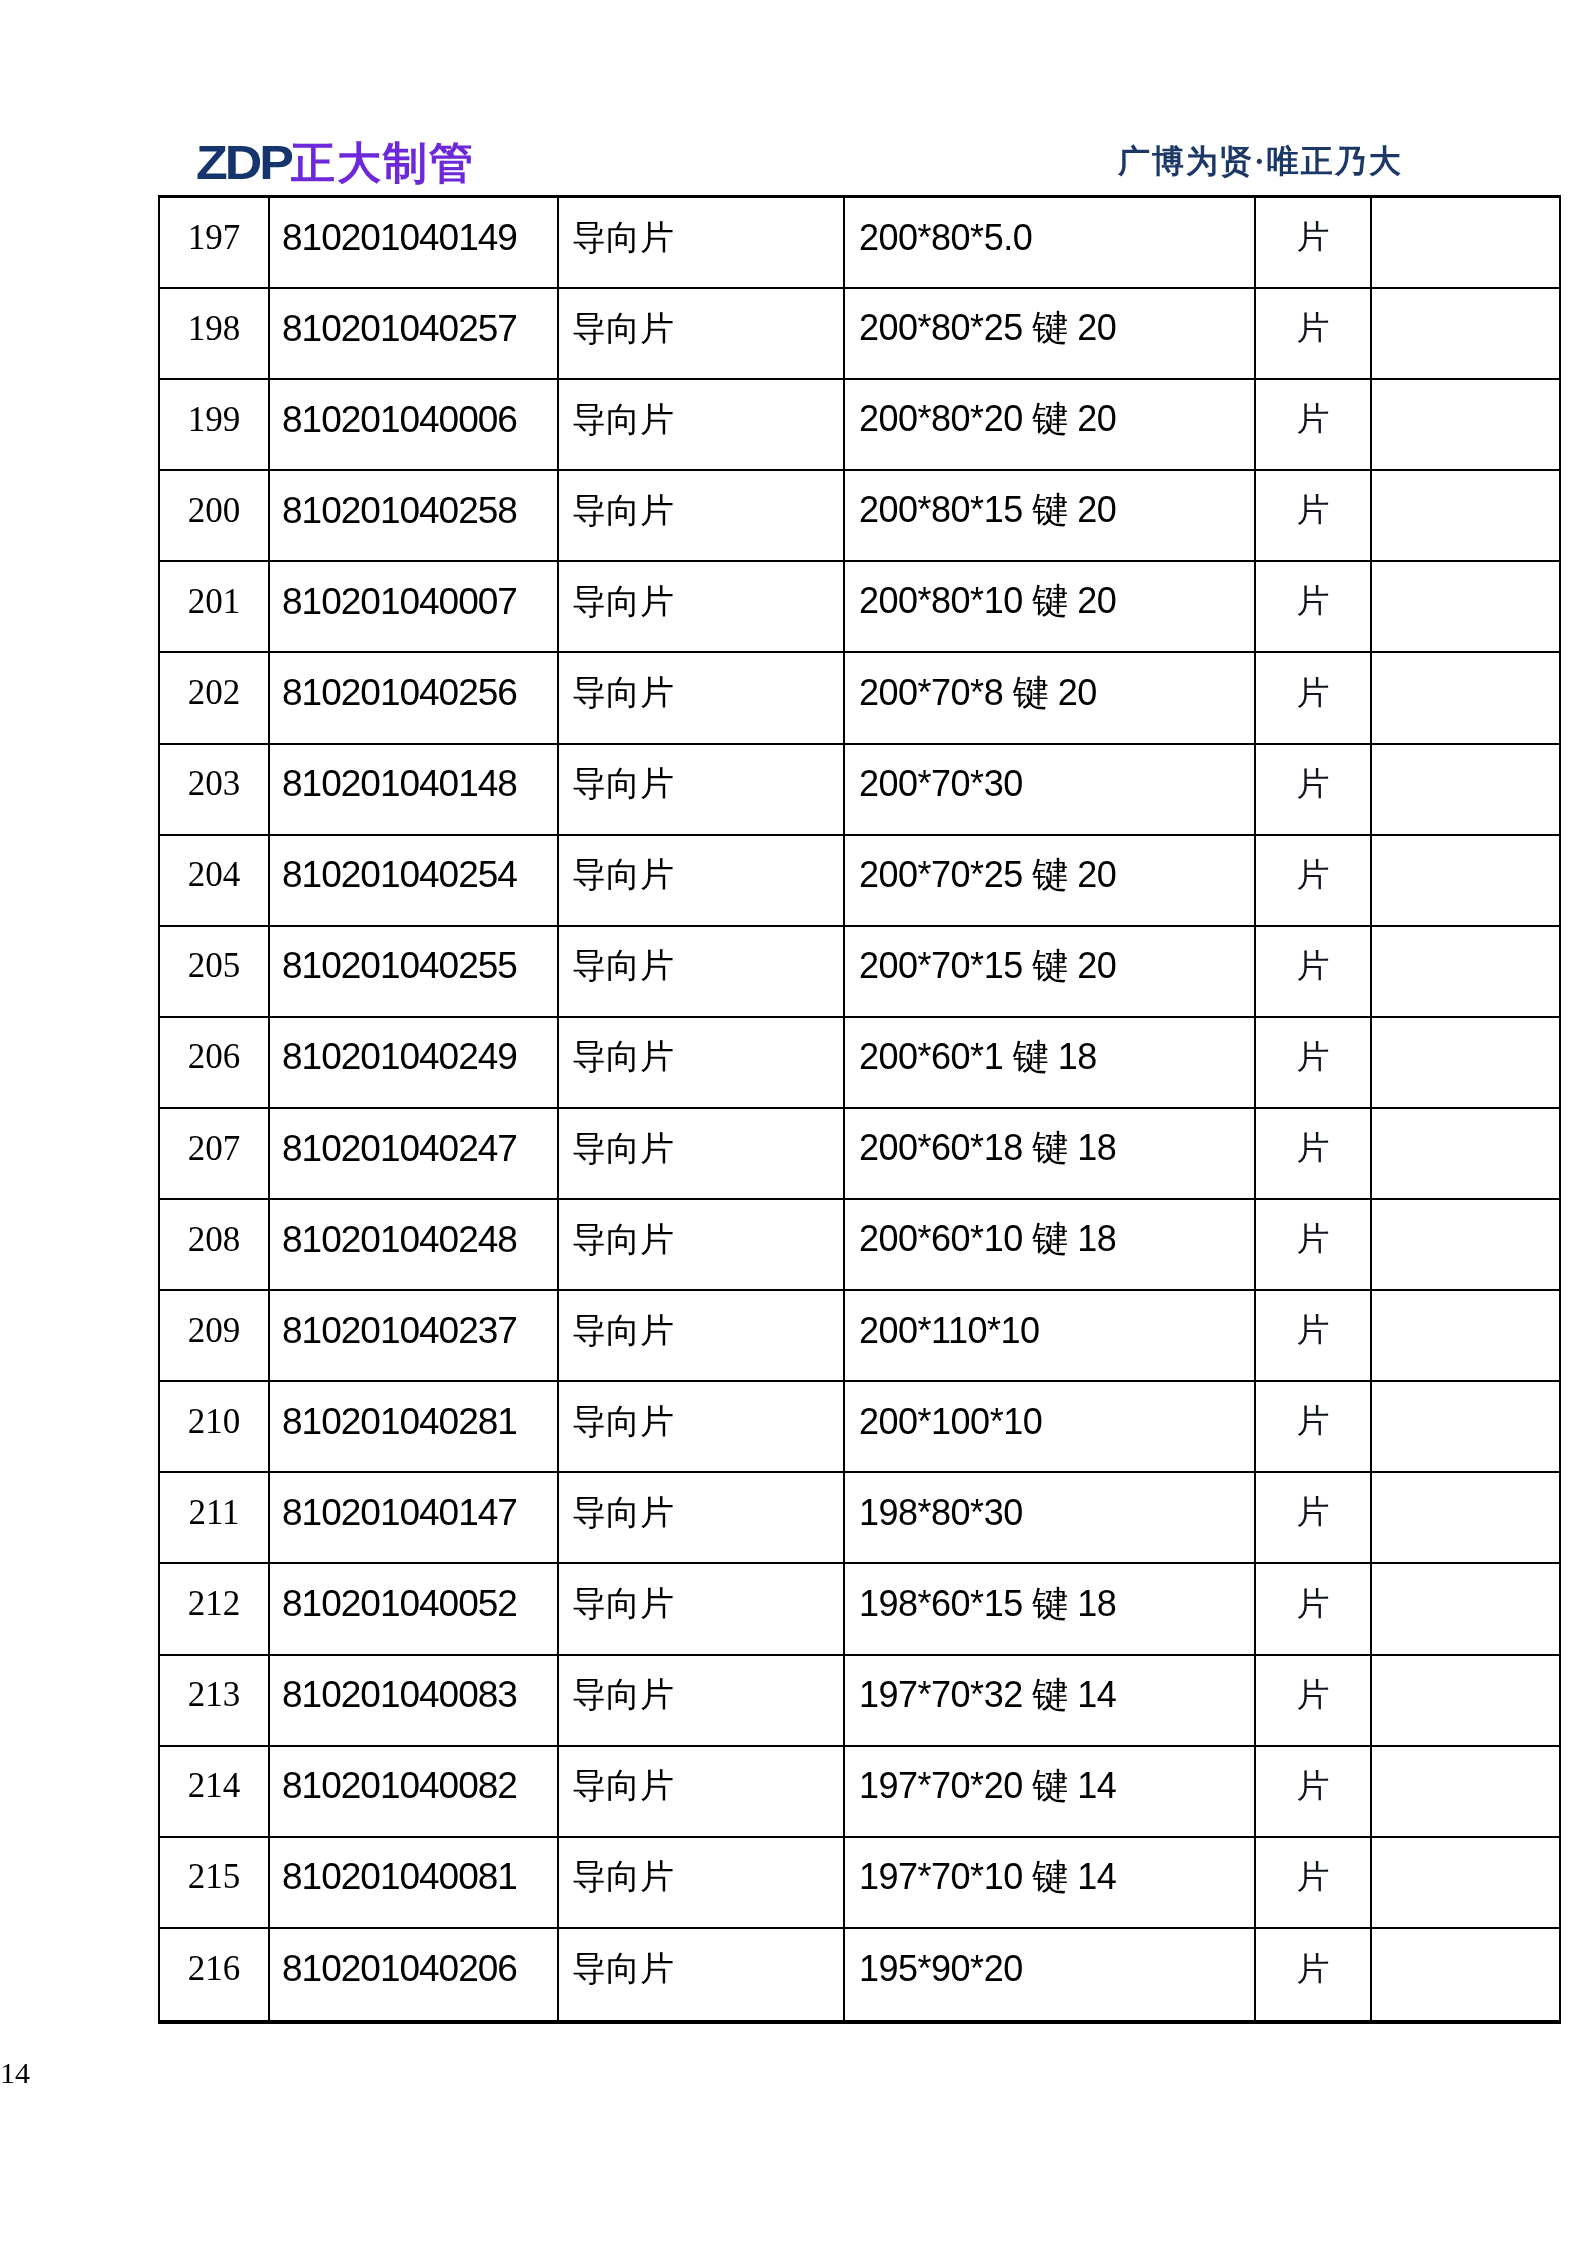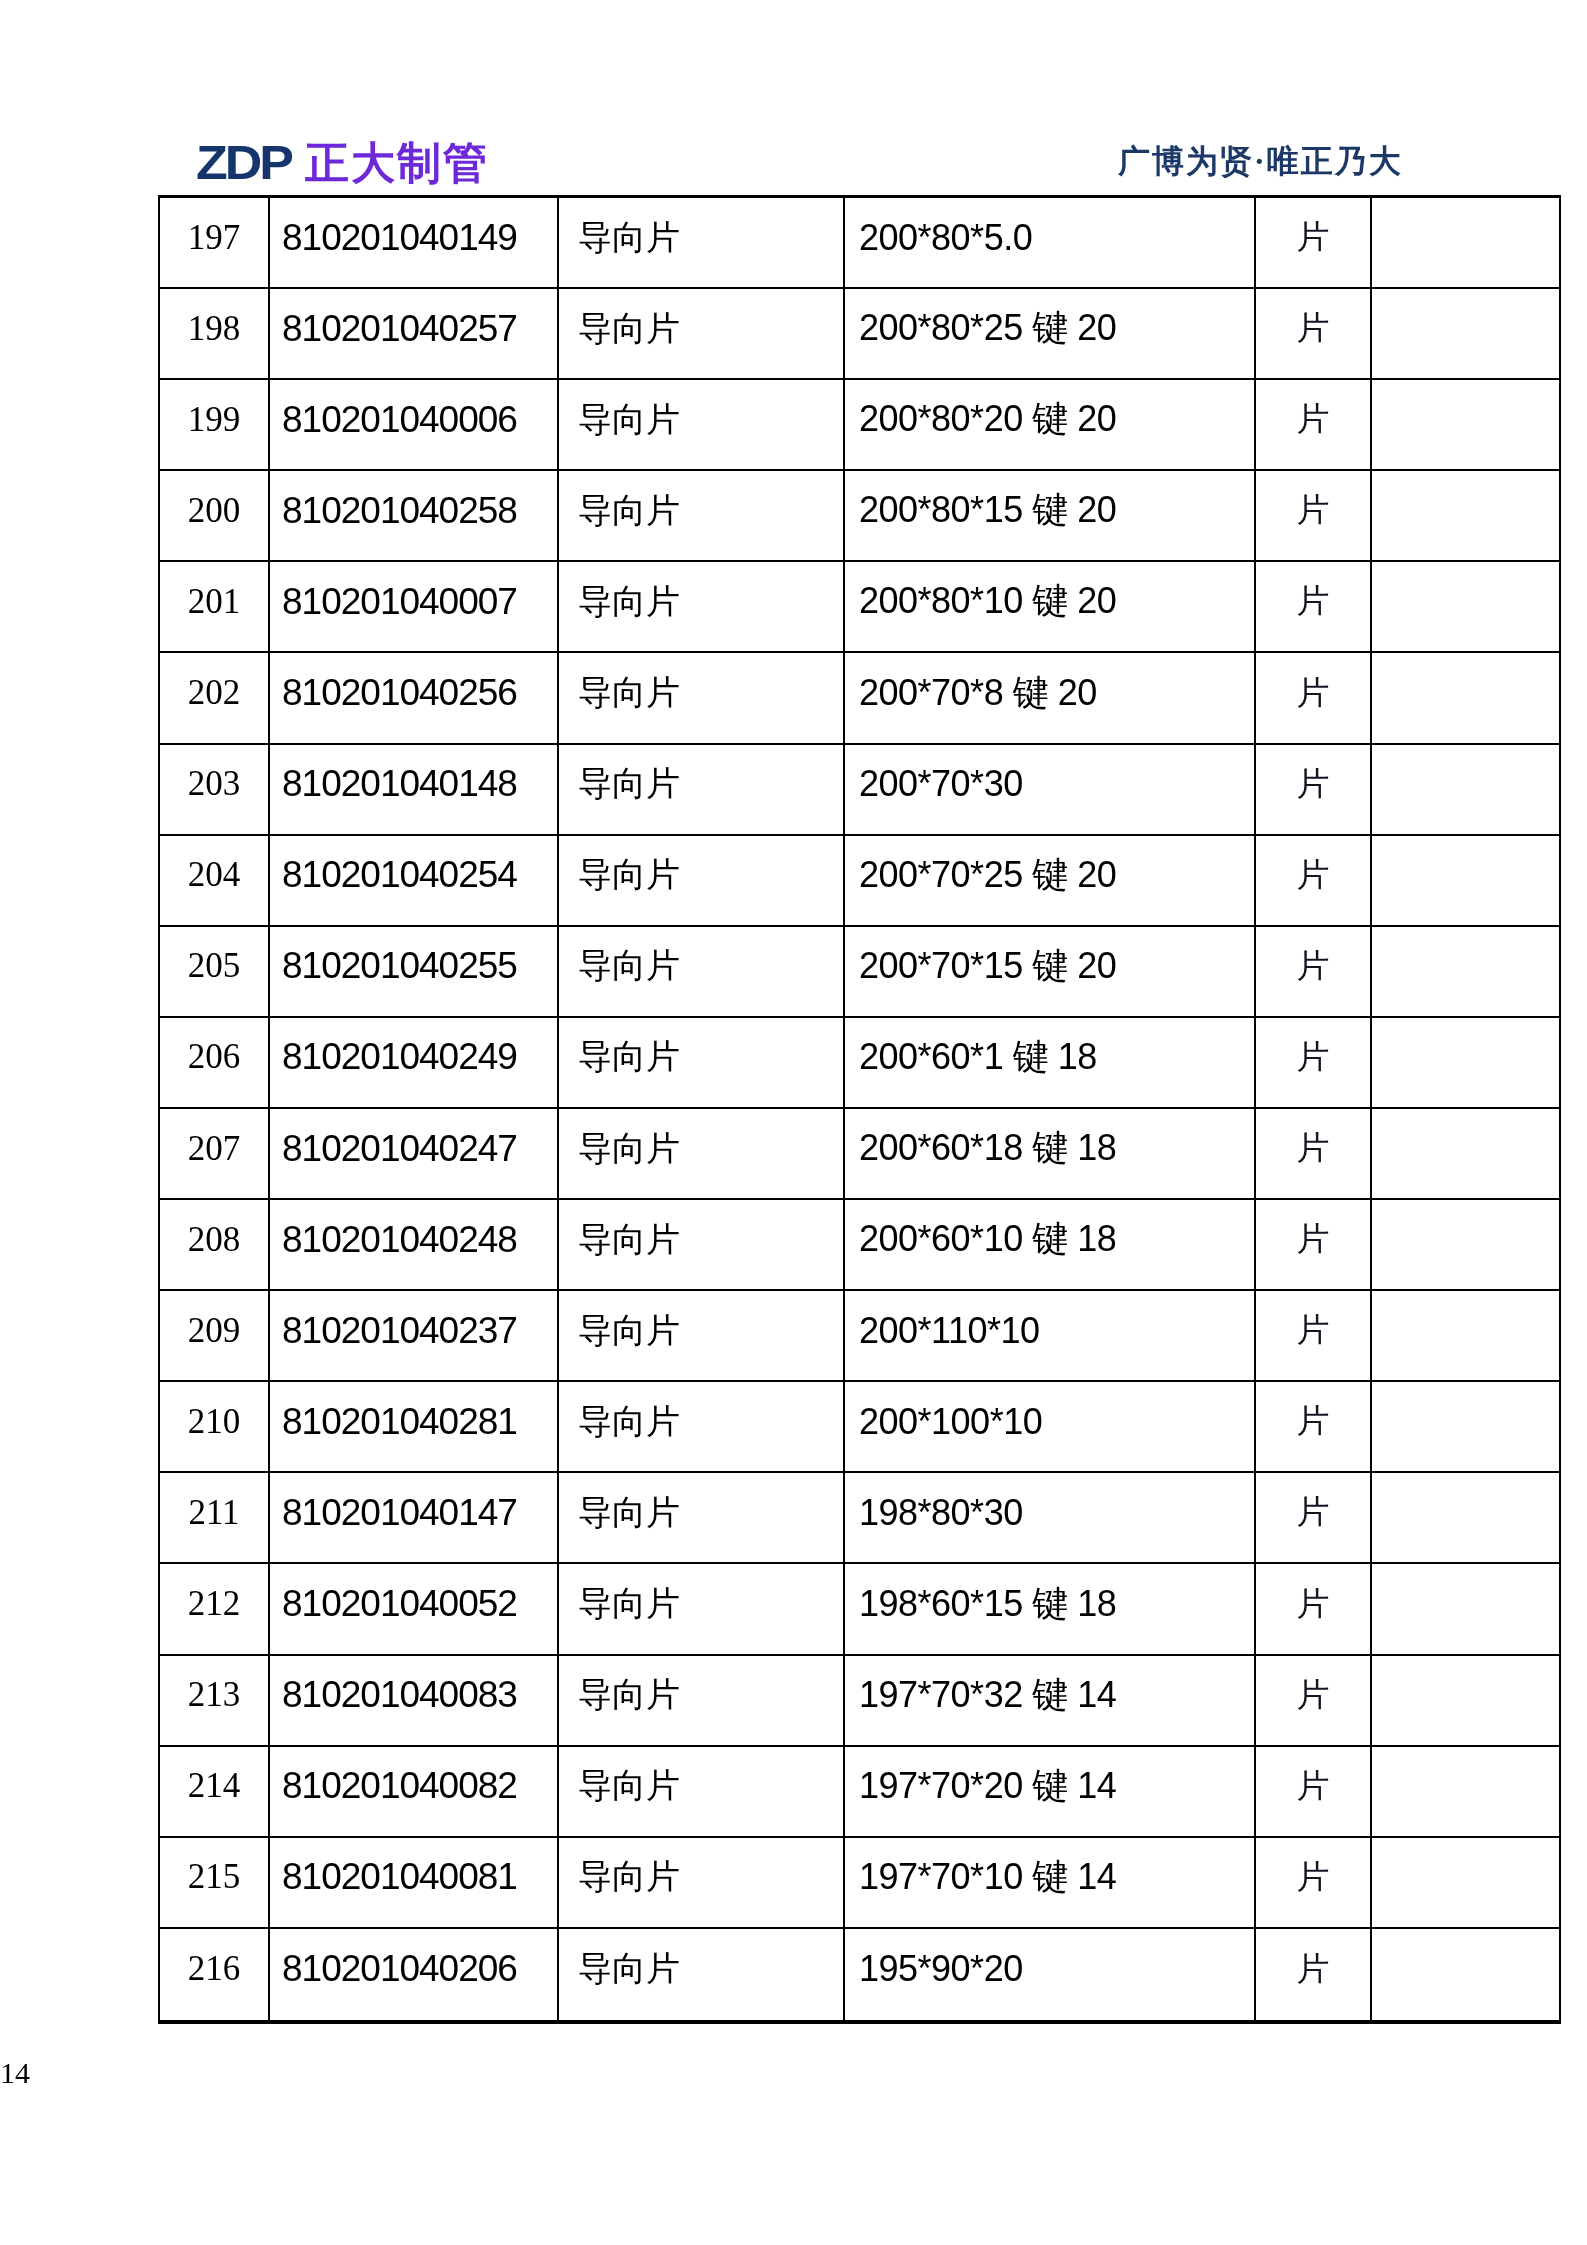--- a/index.html
+++ b/index.html
@@ -6,21 +6,21 @@
   .page{
     position:relative;
     width:1587px;height:2245px;
     background:#ffffff;
     font-family:"Liberation Sans",sans-serif;
     overflow:hidden;
   }
   
   .logo{
     position:absolute;left:196px;top:134px;
-    display:flex;align-items:baseline;gap:14px;
+    display:flex;align-items:baseline;
     white-space:nowrap;
   }
   .logo-zdp{
     font-family:"Liberation Sans",sans-serif;
     font-weight:900;
     font-size:52px;line-height:1;
     letter-spacing:-3px;
     color:#17356d;
     transform:scaleY(0.92);
     transform-origin:left bottom;
@@ -70,21 +70,21 @@
     justify-content:center;
     font-family:"Liberation Serif",serif;
     font-size:35px;
   }
   .c2{
     padding-left:12px;
     font-family:"Liberation Sans",sans-serif;
     font-size:37px;letter-spacing:-1px;
   }
   .c3{
-    padding-left:19px;
+    padding-left:13px;
     font-family:"Liberation Sans",sans-serif;
     font-size:34px;
   }
   .c4{
     padding-left:14px;
     font-family:"Liberation Sans",sans-serif;
     font-size:36px;letter-spacing:-0.5px;
   }
   .c5{
     justify-content:center;

